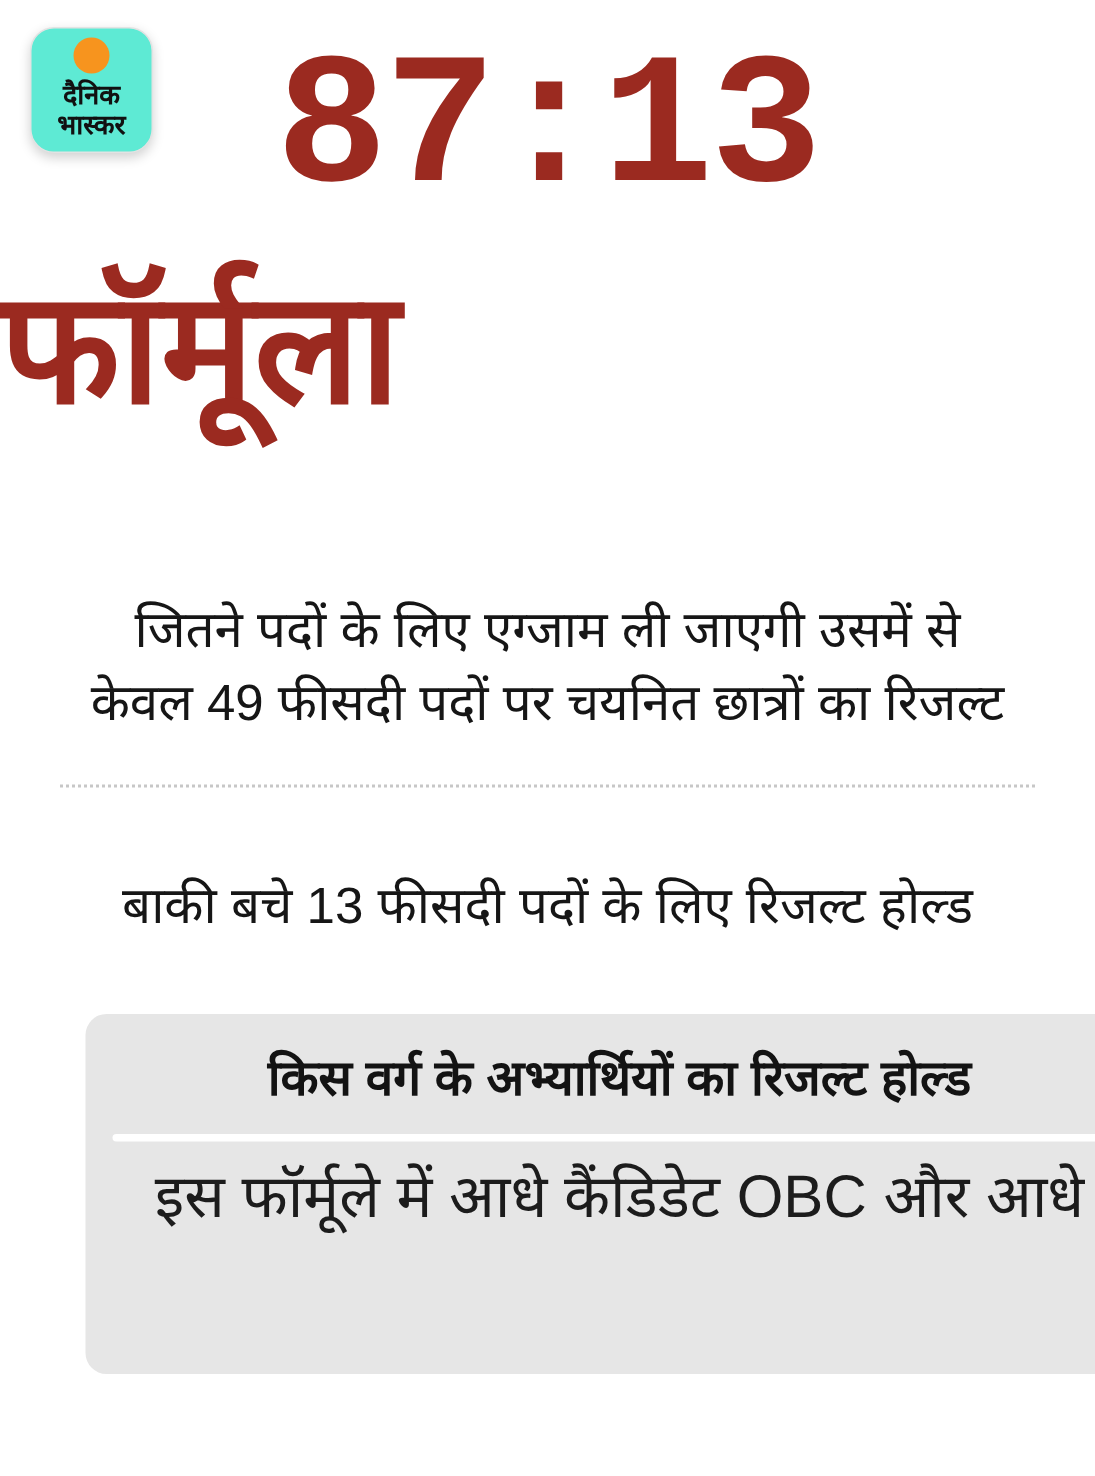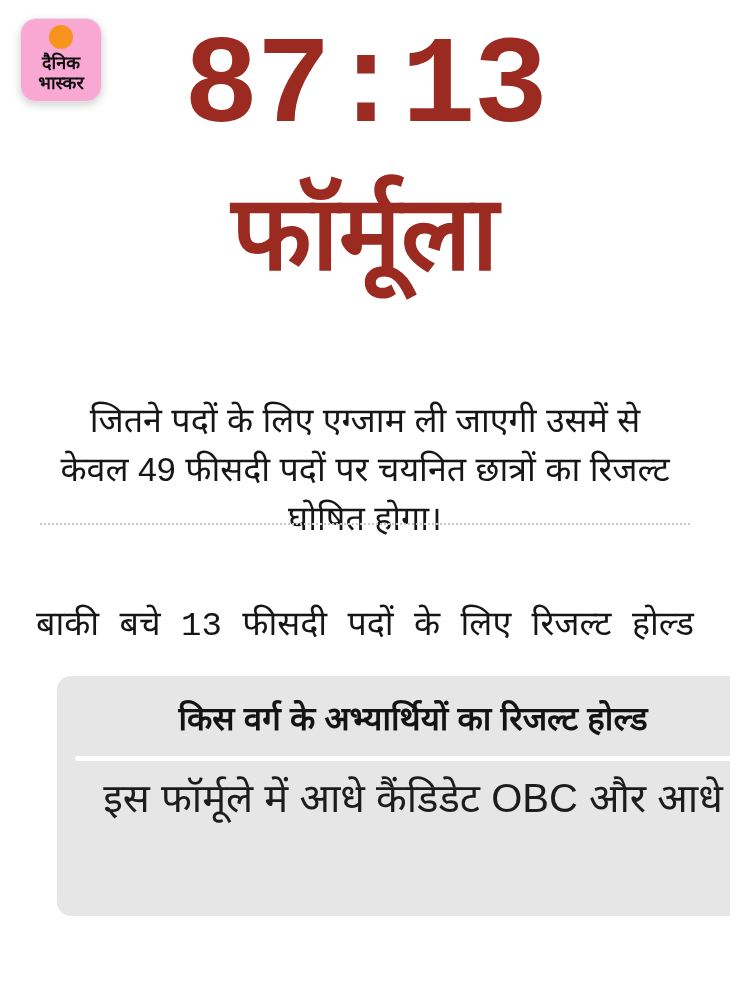--- a/index.html
+++ b/index.html
@@ -17,21 +17,21 @@
     margin: 0 auto;
   }
 
   
   .logo {
     position: absolute;
     left: 20px;
     top: 18px;
     width: 82px;
     height: 84px;
-    background: #f9a8d4;
+    background: #5eead4;
     border: 1px solid #e3e3e3;
     border-radius: 16px;
     box-shadow: 0 3px 8px rgba(0,0,0,0.18);
     display: flex;
     flex-direction: column;
     align-items: center;
     box-sizing: border-box;
     padding-top: 6px;
   }
   .logo-dot {
@@ -62,40 +62,39 @@
     font-weight: 800;
     color: #9B2A20;
     letter-spacing: -2px;
     font-family: Liberation Mono, monospace;
   }
   .headline-word {
     position: absolute;
     top: 158px;
     left: 0;
     width: 100%;
-    text-align: center;
     font-size: 104px;
     line-height: 1.45;
     font-weight: 700;
     color: #9B2A20;
   }
 
   
   .para {
     position: absolute;
     left: 0;
     width: 100%;
     text-align: center;
     font-size: 34px;
     line-height: 49px;
     color: #161616;
   }
   .para .line { display: block; }
   .para-1 { top: 362px; }
-  .para-2 { top: 568px; font-family: Liberation Mono, monospace; }
+  .para-2 { top: 546px; }
 
   .dotted-divider {
     position: absolute;
     top: 523px;
     left: 40px;
     right: 40px;
     border: 0;
     border-top: 2px dotted #c7c7c7;
     margin: 0;
   }
@@ -144,21 +143,20 @@
     <div class="logo-text">दैनिक</div>
     <div class="logo-text">भास्कर</div>
   </div>
 
   <div class="headline-ratio">87:13</div>
   <div class="headline-word">फॉर्मूला</div>
 
   <p class="para para-1">
     <span class="line">जितने पदों के लिए एग्जाम ली जाएगी उसमें से</span>
     <span class="line">केवल 49 फीसदी पदों पर चयनित छात्रों का रिजल्ट</span>
-    <span class="line">घोषित होगा।</span>
   </p>
 
   <hr class="dotted-divider">
 
   <p class="para para-2">
     <span class="line">बाकी बचे 13 फीसदी पदों के लिए रिजल्ट होल्ड</span>
   </p>
 
   <div class="graybox">
     <div class="gb-heading">

